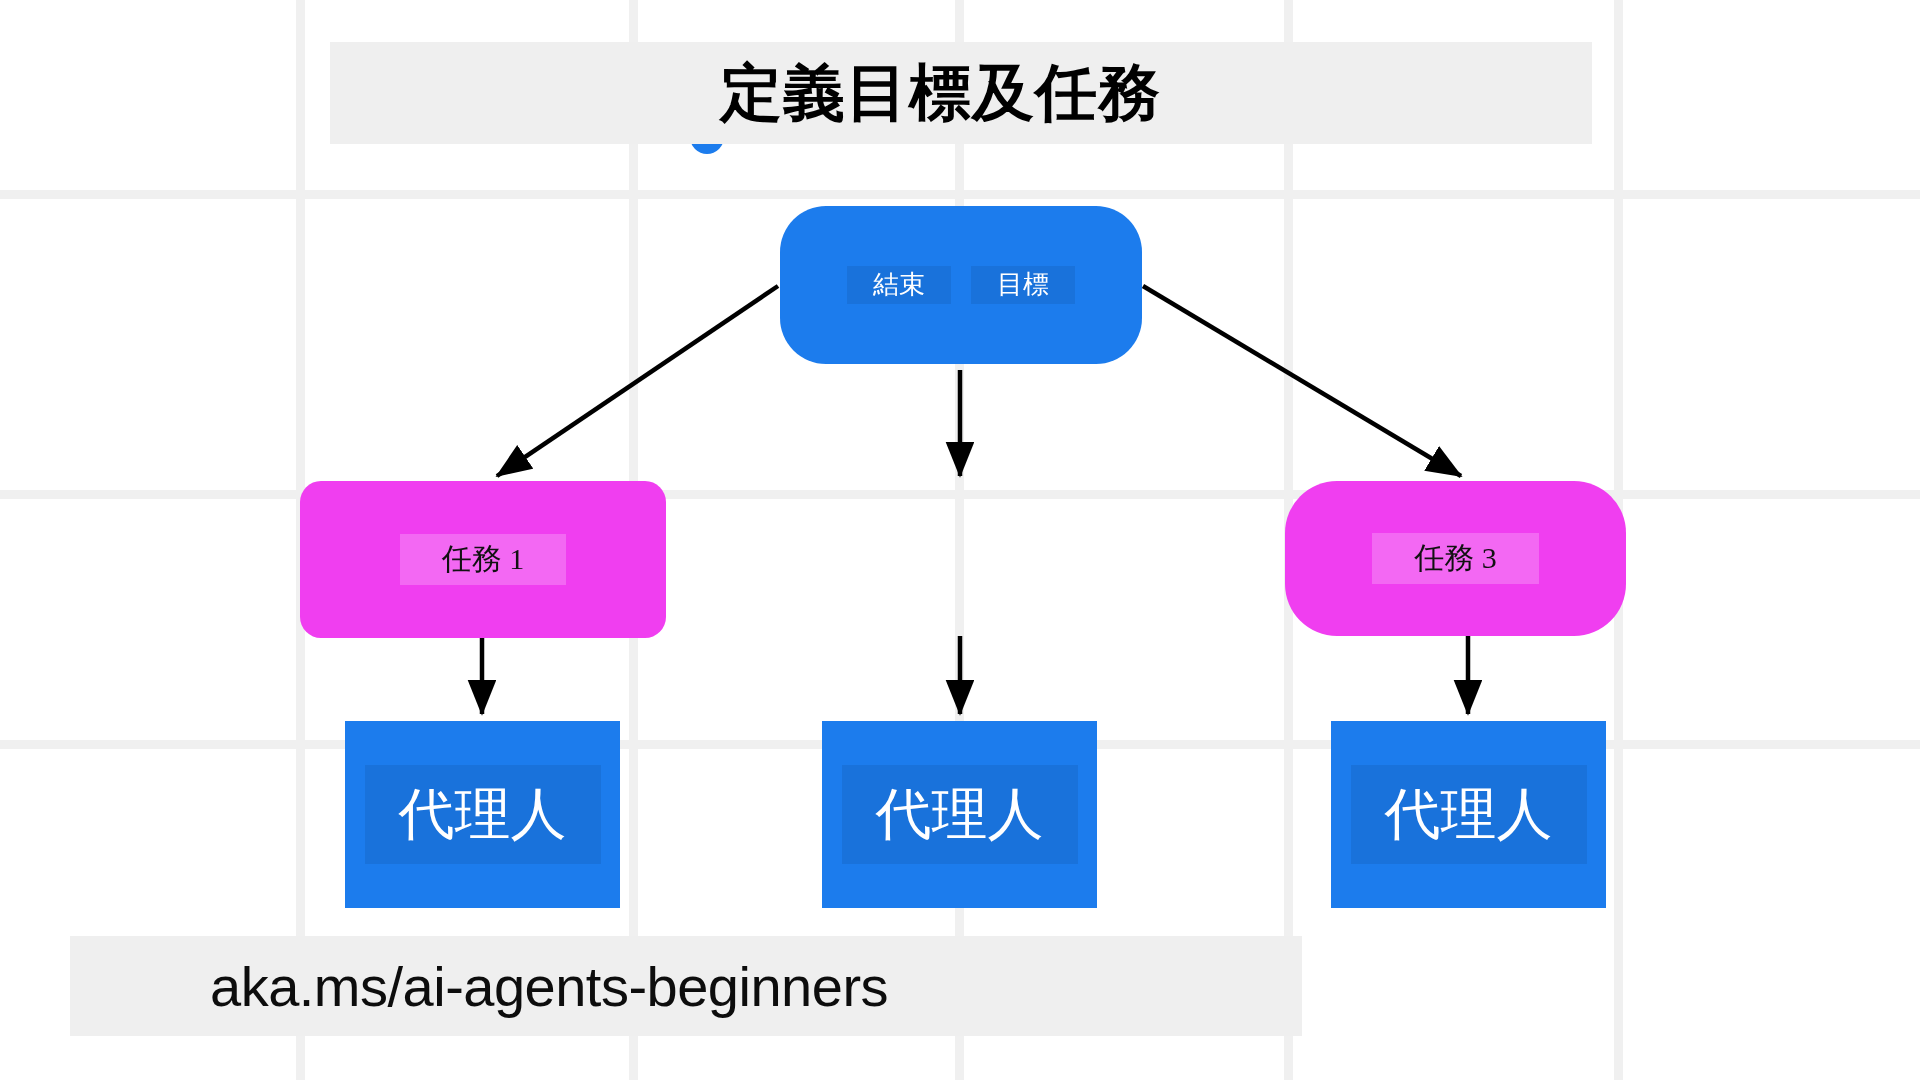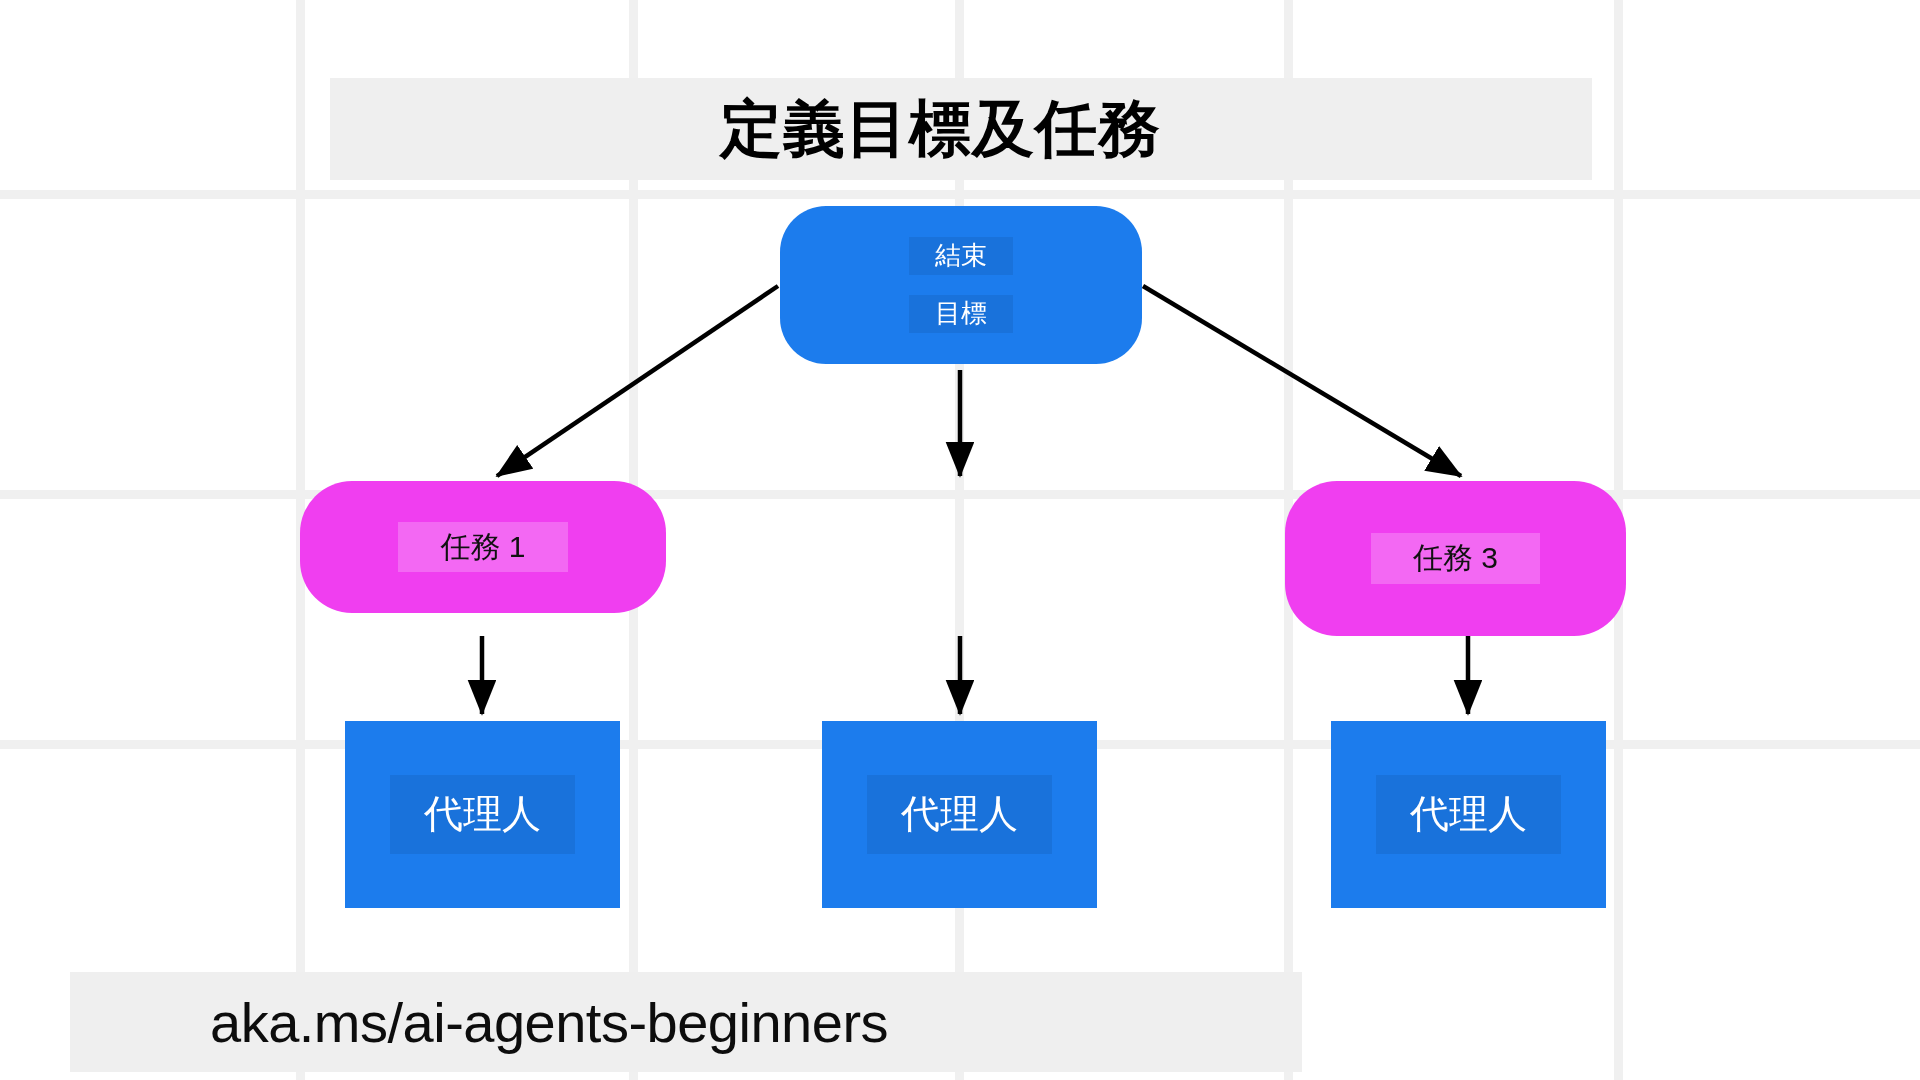--- a/index.html
+++ b/index.html
@@ -36,21 +36,20 @@
     height: 9px;
     background: #f0f0f0;
   }
 
   
   .banner {
     position: absolute;
     background: #efefef;
     display: flex;
     align-items: center;
-    margin-top: 36px;
   }
   #title-banner {
     left: 330px;
     top: 42px;
     width: 1262px;
     height: 102px;
     justify-content: flex-start;
   }
   #title-text {
     color: #000000;
@@ -73,24 +72,25 @@
     font-weight: 400;
     letter-spacing: -0.5px;
     margin-left: 140px;
     white-space: nowrap;
   }
 
   
   .node {
     position: absolute;
     display: flex;
-    flex-direction: column;
+    flex-direction: row;
     align-items: center;
     justify-content: center;
     box-sizing: border-box;
+    font-family: Liberation Serif, serif;
   }
   .node-root {
     background: #1c7ced;
     border-radius: 46px;
     gap: 20px;
   }
   .node-task {
     background: #f03ef0;
     border-radius: 52px;
   }
@@ -114,21 +114,21 @@
   }
   .chip-task {
     color: #111111;
     font-size: 30px;
     font-weight: 400;
     background: rgba(255, 255, 255, 0.22);
     padding: 8px 42px;
   }
   .chip-agent {
     color: #ffffff;
-    font-size: 39px;
+    font-size: 56px;
     font-weight: 400;
     background: rgba(0, 0, 0, 0.075);
     padding: 17px 34px;
     text-align: right;
   }
 
   
   #edges {
     position: absolute;
     inset: 0;
@@ -185,21 +185,21 @@
     <line x1="960" y1="636" x2="960" y2="714" stroke="#000000" stroke-width="4.5" marker-end="url(#arrowhead)"></line>
 
     <line x1="1468" y1="636" x2="1468" y2="714" stroke="#000000" stroke-width="4.5" marker-end="url(#arrowhead)"></line>
   </svg>
 
   <div class="node node-root" style="left:780px; top:206px; width:362px; height:158px;">
     <span class="chip chip-root">結束</span>
     <span class="chip chip-root">目標</span>
   </div>
 
-  <div class="node node-task" style="left:300px; top:481px; width:366px; height:132px;">
+  <div class="node node-task" style="left:300px; top:481px; width:366px; height:157px;border-radius:21px;">
     <span class="chip chip-task">任務 1</span>
   </div>
 
 
   <div class="node node-task" style="left:1285px; top:481px; width:341px; height:155px;">
     <span class="chip chip-task">任務 3</span>
   </div>
 
   <div class="node node-agent" style="left:345px; top:721px; width:275px; height:187px;">
     <span class="chip chip-agent">代理人</span>

